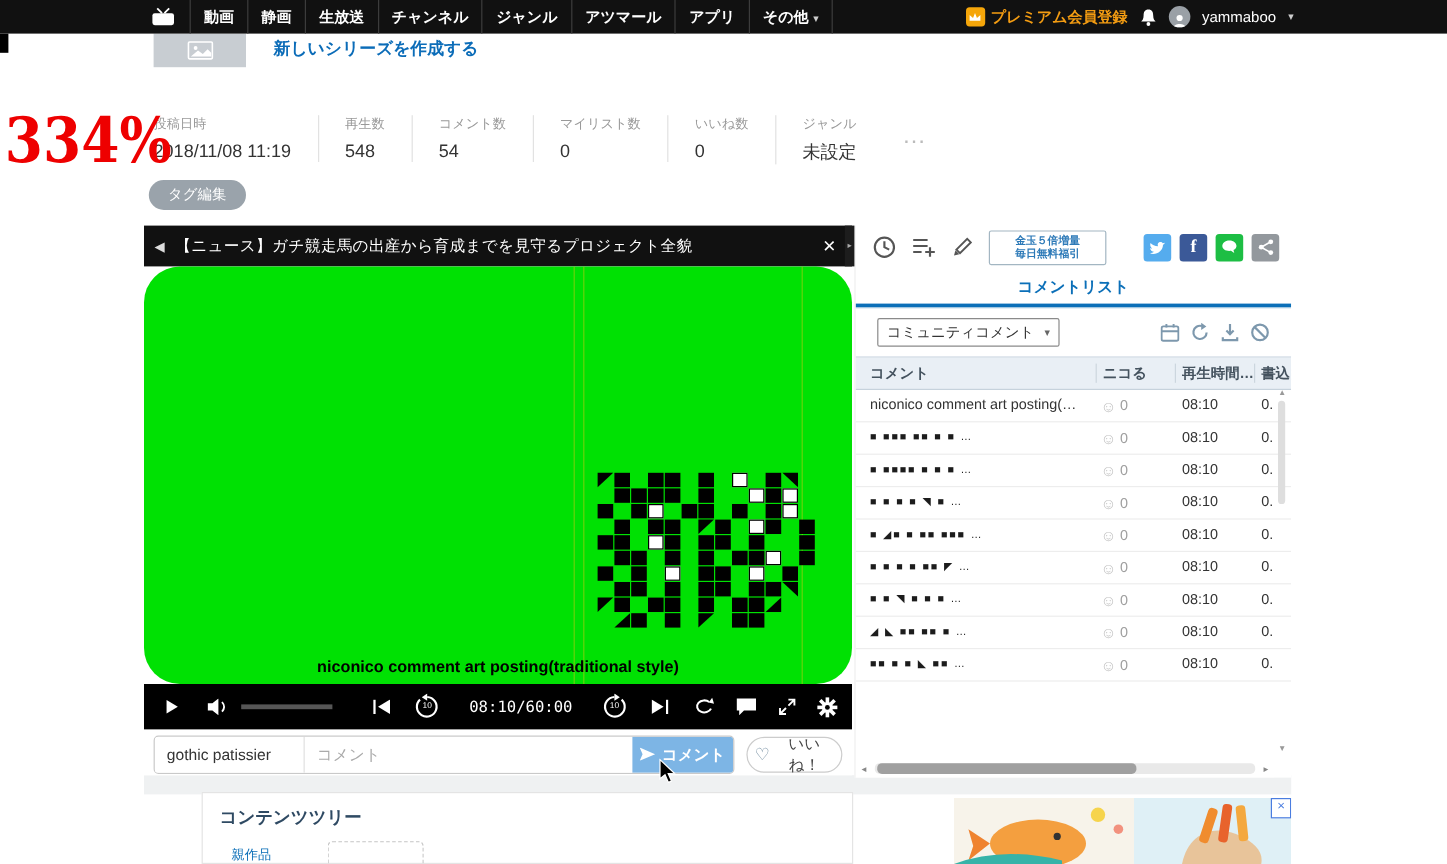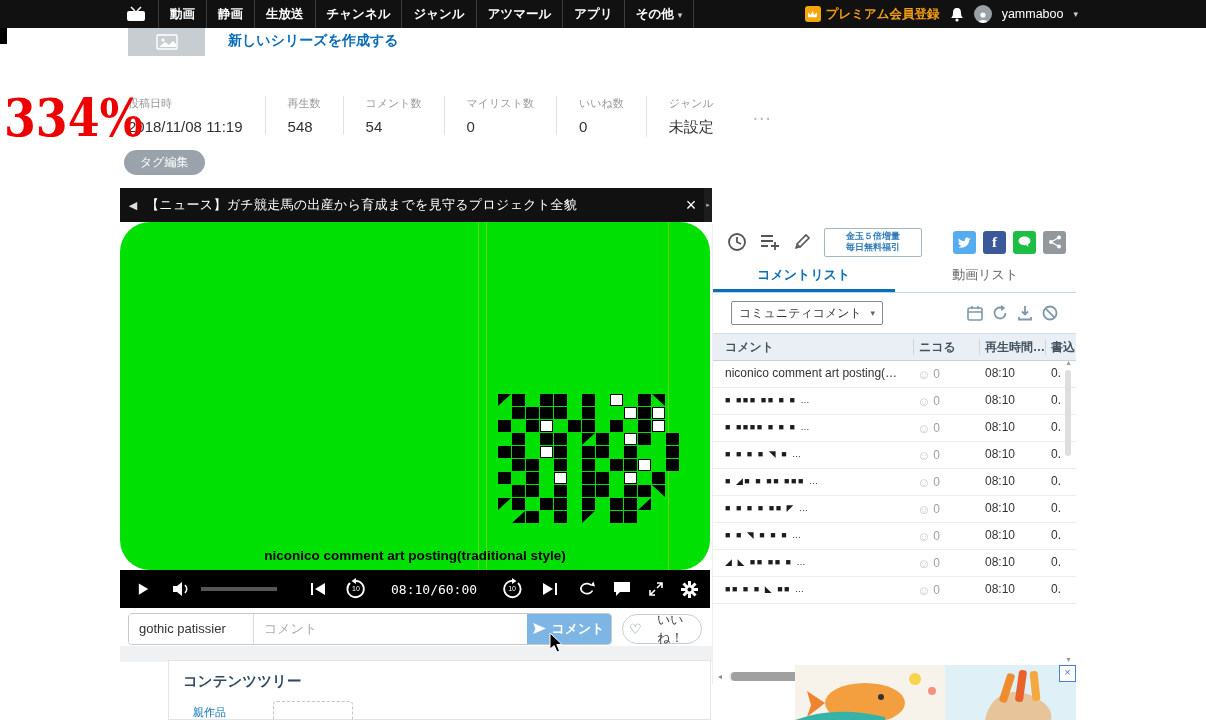--- a/index.html
+++ b/index.html
@@ -81,21 +81,21 @@
            display:flex;align-items:center;justify-content:center;gap:5px;cursor:pointer;font-family:inherit;}
   .like{margin-left:10px;width:88px;height:30px;border:1px solid #ccc;border-radius:16px;background:#fff;color:#444;
         font-size:13px;display:flex;align-items:center;justify-content:center;gap:4px;cursor:pointer;font-family:inherit;}
   .heart{color:#6f8a9d;font-size:14px;}
 
   .collapse-tab{position:absolute;left:704px;top:188px;width:8px;height:34px;background:#1d1d1d;color:#aaa;
                 font-size:7px;display:flex;align-items:center;justify-content:center;z-index:6;cursor:pointer;}
 
   
   .panel{position:absolute;left:712px;top:188px;width:364px;height:460px;background:#fff;overflow:hidden;
-         font-size:12px;z-index:2;border-left:1px solid #eee;box-sizing:border-box;margin-top:36px;}
+         font-size:12px;z-index:2;border-left:1px solid #eee;box-sizing:border-box;}
   .ptools{height:36px;display:flex;align-items:center;padding-left:14px;gap:13px;}
   .tool{cursor:pointer;display:flex;align-items:center;}
   .promo{width:96px;height:27px;border:1px solid #a3b6c2;border-radius:2px;display:flex;flex-direction:column;
          align-items:center;justify-content:center;line-height:1.2;font-size:9px;font-weight:bold;color:#2d7ab8;cursor:pointer;}
   .social{display:flex;gap:7px;margin-left:auto;padding-right:10px;}
   .sq{width:23px;height:23px;border-radius:3px;display:flex;align-items:center;justify-content:center;color:#fff;cursor:pointer;}
   .tw{background:#55acee;} .fb{background:#3b5998;font-family:"Liberation Serif",serif;font-weight:bold;font-size:15px;}
   .ln{background:#1dbe44;} .sh{background:#93989d;}
 
   .ptabs{height:32px;display:flex;border-bottom:1px solid #bcd6e8;}
@@ -540,21 +540,20 @@
                 <circle cx="11" cy="11.5" r="2"></circle>
               </g>
               <path d="M3 7 L11 2.5 M3 7 L11 11.5" stroke="#fff" stroke-width="1.3"></path>
             </svg>
         </span>
       </div>
     </div>
 
     <div class="ptabs">
       <div class="ptab active">コメントリスト</div>
-      <div class="ptab">動画リスト</div>
     </div>
 
     <div class="pfilter">
       <div class="select">
         <span>コミュニティコメント</span>
         <span class="caret" style="color:#666">▾</span>
       </div>
       <div class="ficons">
         <span class="fic">
           <svg width="16" height="16" viewBox="0 0 16 16">

